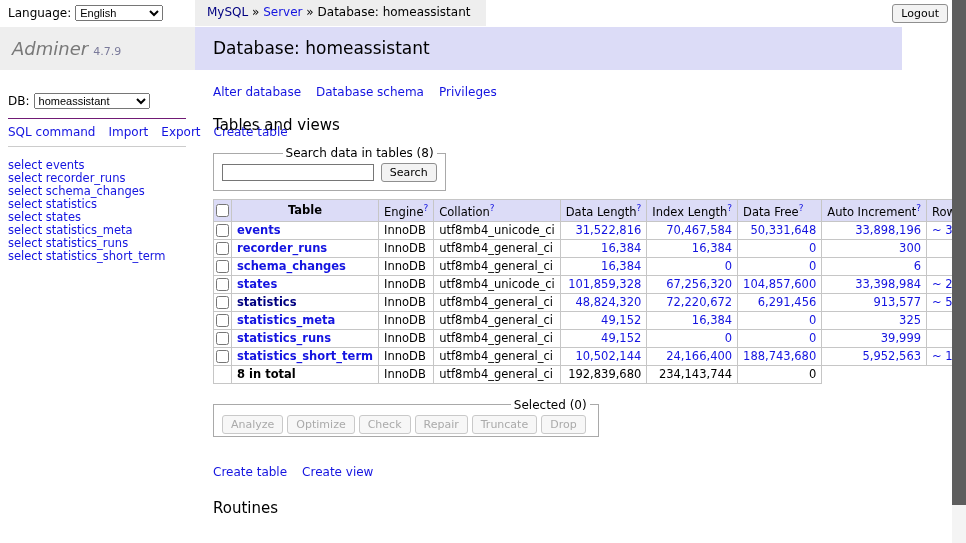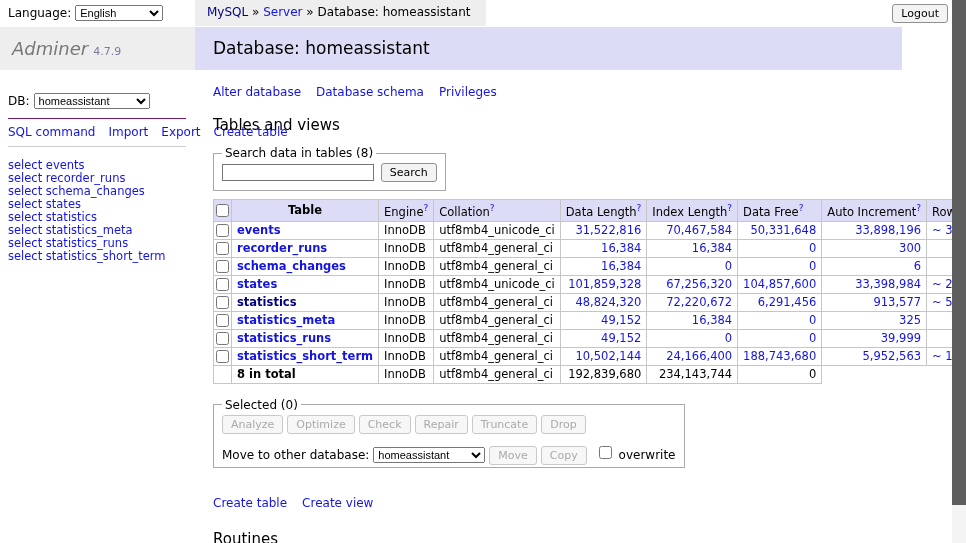--- a/index.html
+++ b/index.html
@@ -43,21 +43,21 @@
   
   .main { position:absolute; left:195px; top:70px; width:757px; padding-left:18px; }
   .nav-links { margin:15px 0 0; }
   .nav-links a, .bottom-links a, .routine-links a { margin-right:15px; }
   h3 { font-size:15px; font-weight:normal; margin:0; }
   .h3-tables { margin-top:17px; }
   .h3-routines { margin-top:20px; }
   .bottom-links { margin-top:28px; }
 
   fieldset { display:inline-block; border:1px solid #a9a9a9; padding:3px 8px 8px; margin:0; }
-  legend { font-size:12px; padding:0 3px; }
+  legend { font-size:12px; padding:0 3px;text-align:right; }
   .search-fs { margin-top:12px; }
   .search-fs input[type=text] { width:152px; height:17px; border:1px solid #767676; font-size:11px; padding:1px 3px; }
   .search-fs button { margin-left:3px; }
 
   table { border-collapse:collapse; margin-top:8px; font-size:11.5px; }
   th, td { border:1px solid #c6c6c6; padding:2px 5px; height:13px; line-height:13px; white-space:nowrap; }
   thead th { background:#dcdcf7; font-weight:normal; text-align:left; }
   th.col-table { font-weight:bold; text-align:center; }
   td.check, th.check { text-align:center; padding:1px 2px; }
   td.check input, th.check input { margin:0; vertical-align:middle; }
@@ -99,22 +99,22 @@
 
 <div class="sidebar">
   <div class="db-row">
     <span>DB:</span><select><option>homeassistant</option></select>
   </div>
   <p class="side-actions"><a>SQL command</a><a>Import</a><a>Export</a><a>Create table</a></p>
   <div class="table-links">
       <a>select events</a>
       <a>select recorder_runs</a>
       <a>select schema_changes</a>
+      <a>select statistics</a>
       <a>select states</a>
-      <a>select statistics</a>
       <a>select statistics_meta</a>
       <a>select statistics_runs</a>
       <a>select statistics_short_term</a>
     </div>
 </div>
 
 <div class="main">
   <p class="nav-links"><a>Alter database</a><a>Database schema</a><a>Privileges</a></p>
 
   <h3 class="h3-tables">Tables and views</h3>
@@ -249,23 +249,20 @@
         <td class="num">192,839,680</td>
         <td class="num">234,143,744</td>
         <td class="num">0</td>
       </tr>
     </tfoot>
   </table>
 
   <fieldset class="selected-fs">
     <legend>Selected (0)</legend>
     <div class="btn-row"><button disabled="">Analyze</button><button disabled="">Optimize</button><button disabled="">Check</button><button disabled="">Repair</button><button disabled="">Truncate</button><button disabled="">Drop</button></div>
-    <div class="move-row">
-      <span>Move to other database:</span><select><option>homeassistant</option></select><span><button disabled="">Move</button><button disabled="">Copy</button></span><label><input type="checkbox" style=""> <span>overwrite</span></label>
-    </div>
   </fieldset>
 
   <p class="bottom-links"><a>Create table</a><a>Create view</a></p>
 
   <h3 class="h3-routines">Routines</h3>
   
 
   
 </div>
 

